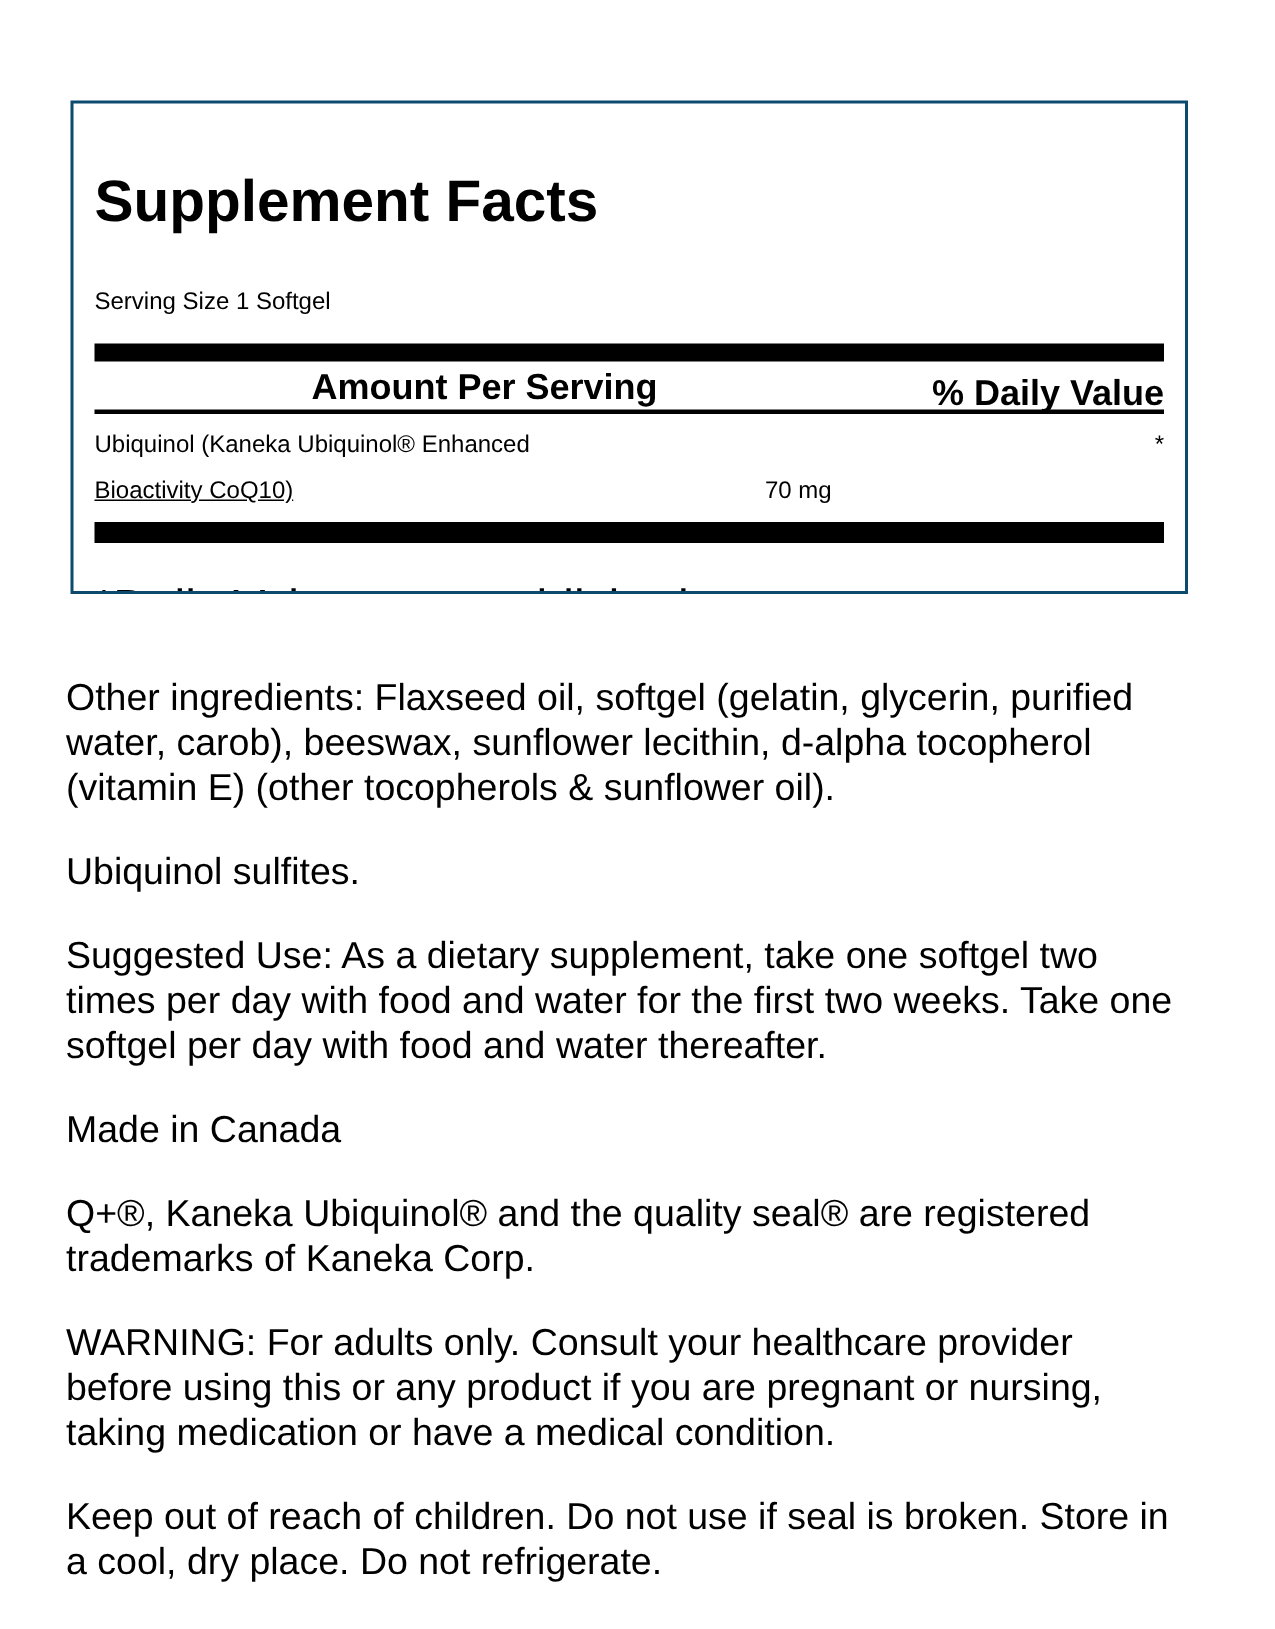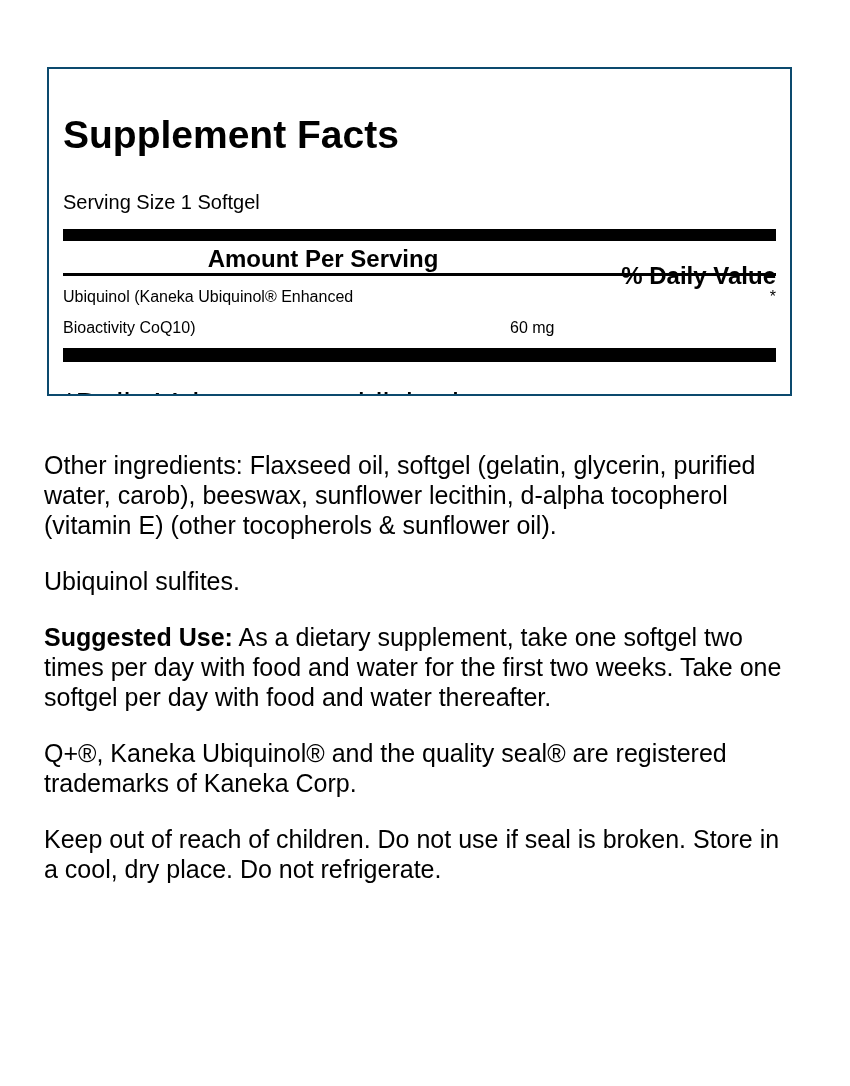--- a/index.html
+++ b/index.html
@@ -31,21 +31,21 @@
     margin-top: 30px;
   }
   .facts-title {
     font-weight: bold;
     font-size: 39px;
     line-height: 42px;
     margin: 45px 0 0;
     letter-spacing: 0px;
   }
   .serving {
-    font-size: 20px;
+    font-size: 16px;
     line-height: 26px;
     margin-top: 33px;
   }
   .bar {
     background: #000;
     width: 100%;
   }
   .bar-top { height: 12px; margin-top: 14px; }
   .header-row {
     position: relative;
@@ -56,34 +56,34 @@
   .header-amount {
     position: absolute;
     left: 0;
     top: 4px;
     width: 520px;
     text-align: center;
   }
   .header-dv {
     position: absolute;
     right: 0;
-    top: 21px;
+    top: 8px;
   }
   .rule-thin { height: 3px; background: #000; width: 100%; }
 
   .nutrient-row {
     font-size: 16px;
     line-height: 31px;
     padding-top: 5px;
   }
   .row-line1 {
     display: flex;
     justify-content: space-between;
   }
-  .row-line2 { position: relative; }
+  .row-line2 { position: relative; text-decoration: underline; }
   .row-amount {
     position: absolute;
     left: 447px;
     top: 0;
   }
   .bar-bottom { height: 14px; margin-top: 5px; }
   .footnote {
     font-size: 32px;
     line-height: 28px;
     margin-top: 28px;
@@ -92,21 +92,21 @@
   
   .paragraphs {
     position: absolute;
     left: 44px;
     top: 450px;
     width: 748px;
     font-size: 25px;
     line-height: 30px;
   }
   .paragraphs p { margin: 0 0 26px 0; }
-  .paragraphs b { font-weight: bold; }
+  .paragraphs b { font-weight: normal; }
 </style>
 </head>
 <body>
 
 <div class="facts-box">
   <h1 class="facts-title">Supplement Facts</h1>
 
   <div class="serving">Serving Size 1 Softgel</div>
 
   <div class="bar bar-top"></div>
@@ -118,34 +118,36 @@
 
   <div class="rule-thin"></div>
 
   <div class="nutrient-row">
     <div class="row-line1">
       <span>Ubiquinol (Kaneka Ubiquinol® Enhanced</span>
       <span>*</span>
     </div>
     <div class="row-line2">
       <span>Bioactivity CoQ10)</span>
-      <span class="row-amount">60 mg</span>
+      <span class="row-amount">70 mg</span>
     </div>
   </div>
 
   <div class="bar bar-bottom"></div>
 
   <div class="footnote">*Daily Value not established.</div>
 </div>
 
 <div class="paragraphs">
   <p><b></b><span>Other ingredients: Flaxseed oil, softgel (gelatin, glycerin, purified water, carob), beeswax, sunflower lecithin, d-alpha tocopherol (vitamin E) (other tocopherols &amp; sunflower oil).</span></p>
 
   <p><b></b><span>Ubiquinol sulfites.</span></p>
 
   <p><b>Suggested Use:</b><span> As a dietary supplement, take one softgel two times per day with food and water for the first two weeks. Take one softgel per day with food and water thereafter.</span></p>
 
+  <p><b></b><span>Made in Canada</span></p>
 
   <p><b></b><span>Q+®, Kaneka Ubiquinol® and the quality seal® are registered trademarks of Kaneka Corp.</span></p>
 
+  <p><b>WARNING:</b><span> For adults only. Consult your healthcare provider before using this or any product if you are pregnant or nursing, taking medication or have a medical condition.</span></p>
 
   <p><b></b><span>Keep out of reach of children. Do not use if seal is broken. Store in a cool, dry place. Do not refrigerate.</span></p>
 </div>
 
 </body></html>

